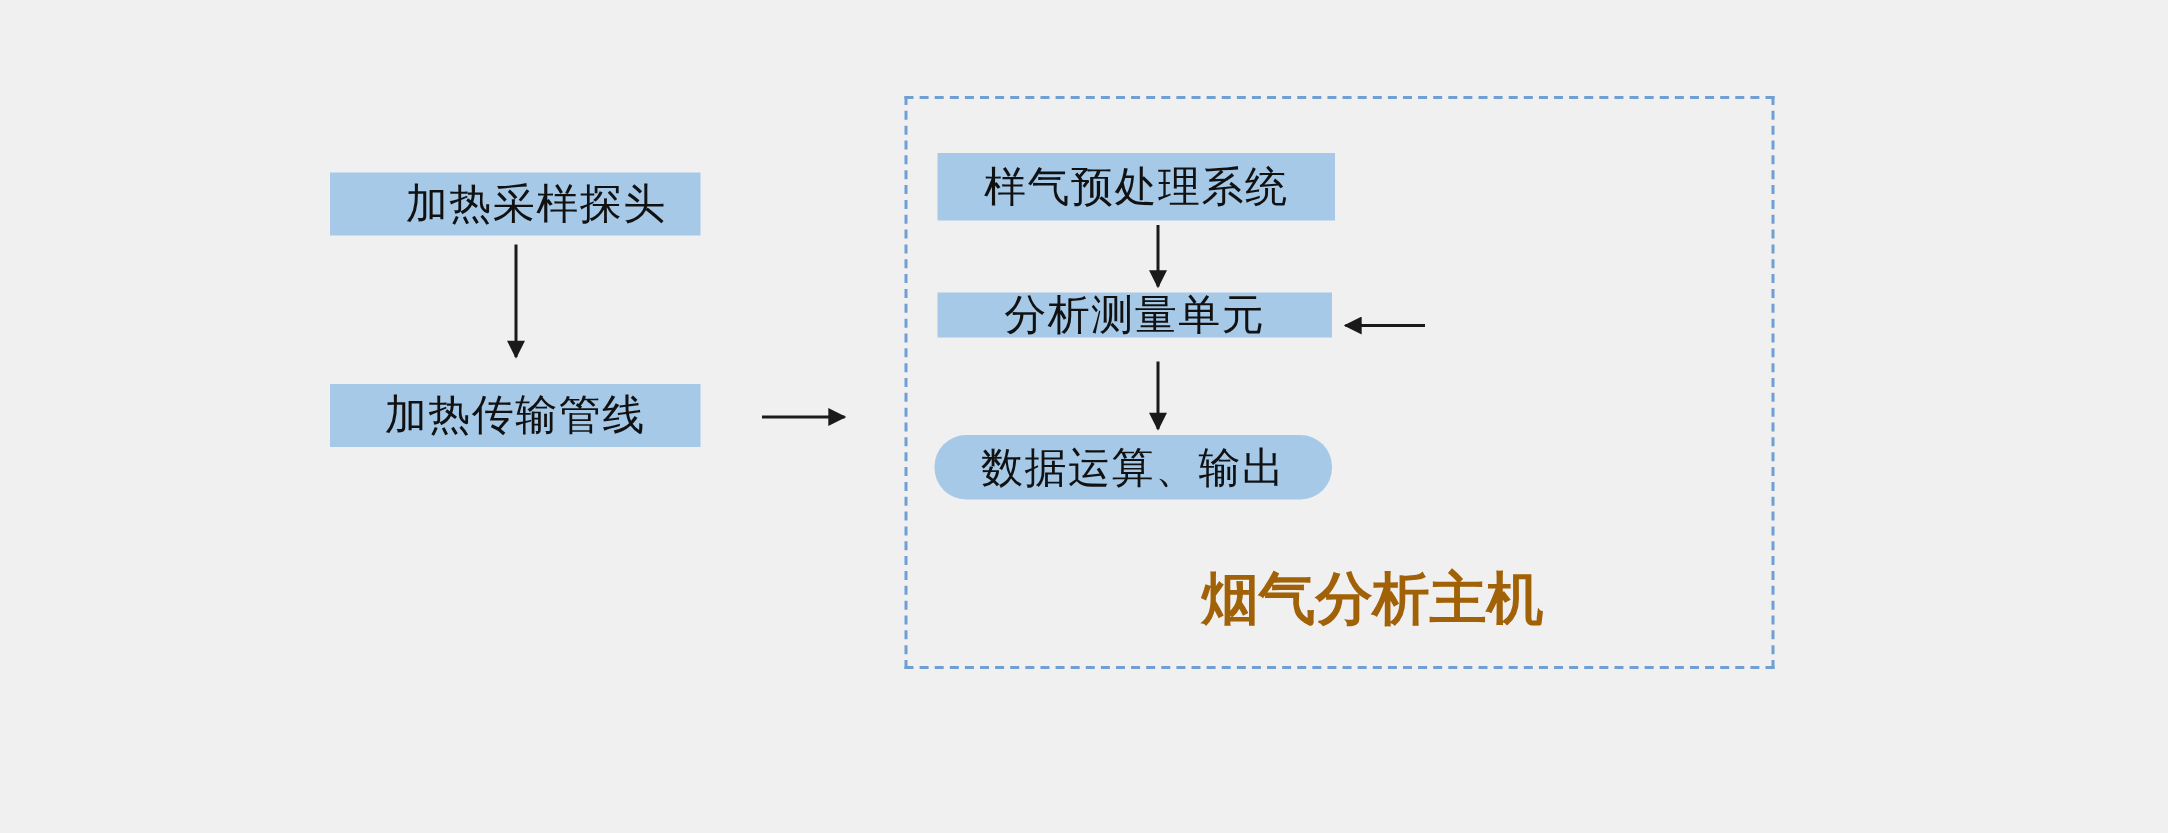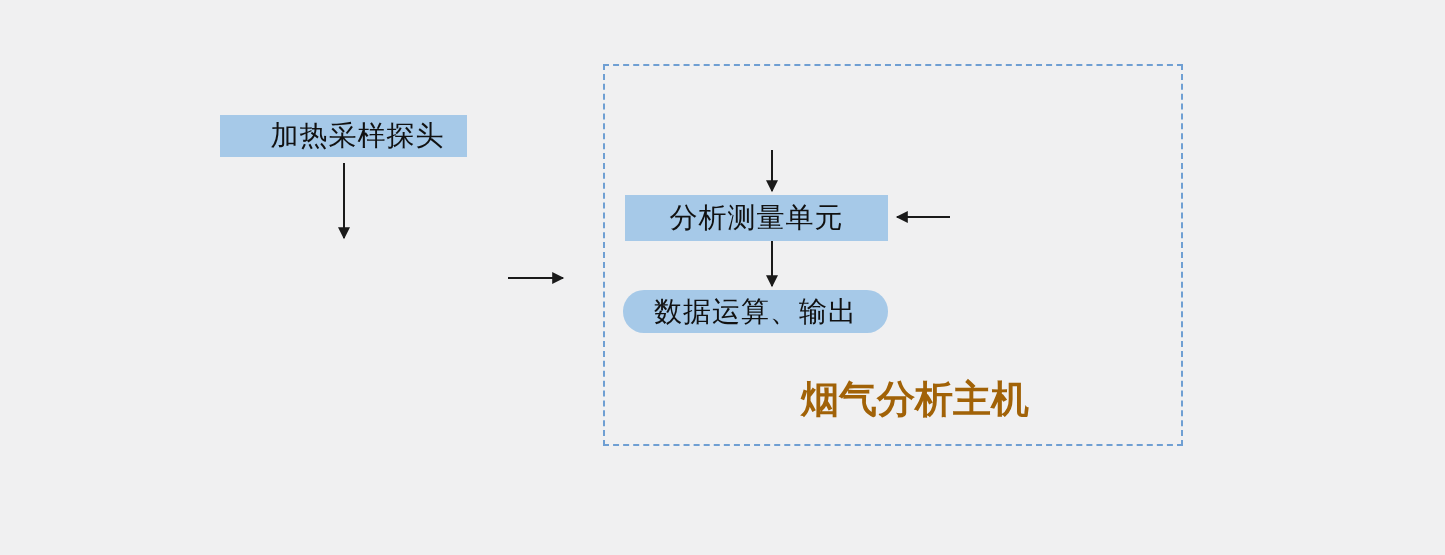--- a/index.html
+++ b/index.html
@@ -30,21 +30,21 @@
     justify-content: center;
     font-size: 28px;
     letter-spacing: 1px;
     white-space: nowrap;
     font-family: "Liberation Serif", "DejaVu Serif", serif;
   }
 
   .node-probe        { left: 220px; top: 115px; width: 247px; height: 42px; padding-left: 28px; }
   .node-pipeline     { left: 220px; top: 256px; width: 247px; height: 42px; }
   .node-pretreatment { left: 625px; top: 102px; width: 265px; height: 45px; }
-  .node-measurement  { left: 625px; top: 195px; width: 263px; height: 46px; }
+  .node-measurement  { left: 625px; top: 195px; width: 263px; height: 30px; }
   .node-output       { left: 623px; top: 290px; width: 265px; height: 43px; border-radius: 21px; }
   .node-calibration  { left: 957px; top: 194px; width: 210px; height: 43px; }
 
   .group-box {
     position: absolute;
     left: 603px; top: 64px;
     width: 580px; height: 382px;
     border: 2px dashed var(--dashed-border);
     background: transparent;
   }
@@ -87,21 +87,27 @@
     <line x1="772" y1="150" x2="772" y2="191" marker-end="url(#ah)"></line>
     <line x1="772" y1="241" x2="772" y2="286" marker-end="url(#ah)"></line>
     <line x1="950" y1="217" x2="897" y2="217" marker-end="url(#ah)"></line>
   </svg>
 
   <div class="group-box"></div>
 
   <div class="node node-probe">
     <span>加热采样探头</span>
   </div>
+  <div class="node node-pipeline">
+    <span>加热传输管线</span>
+  </div>
 
+  <div class="node node-pretreatment">
+    <span>样气预处理系统</span>
+  </div>
   <div class="node node-measurement">
     <span>分析测量单元</span>
   </div>
   <div class="node node-output">
     <span>数据运算、输出</span>
   </div>
 
   <div class="group-label">烟气分析主机</div>
 
 </div>

